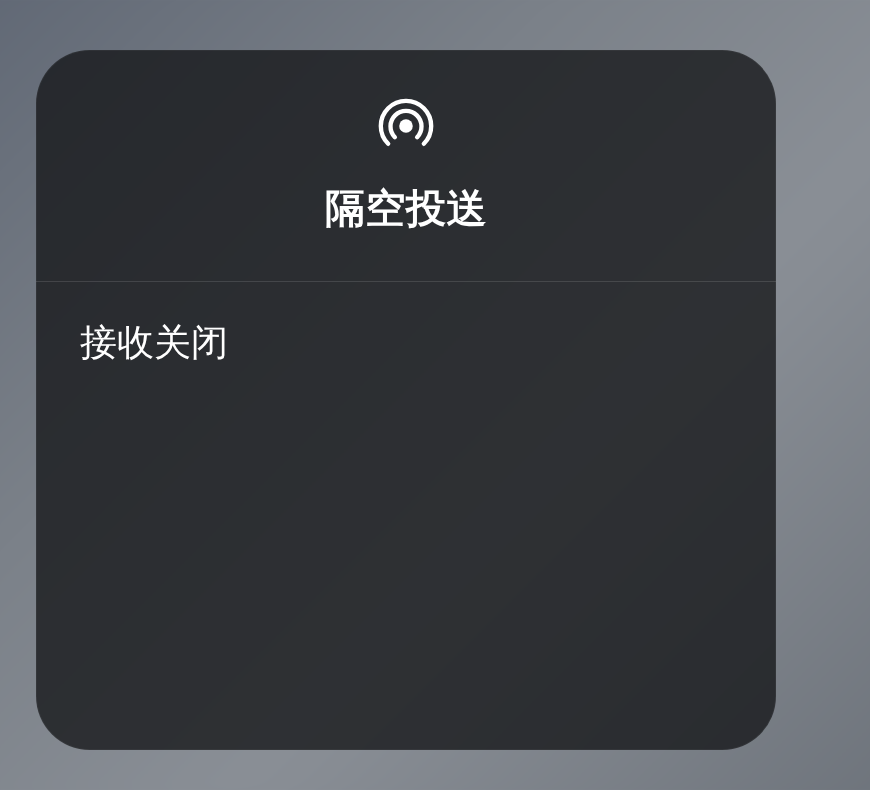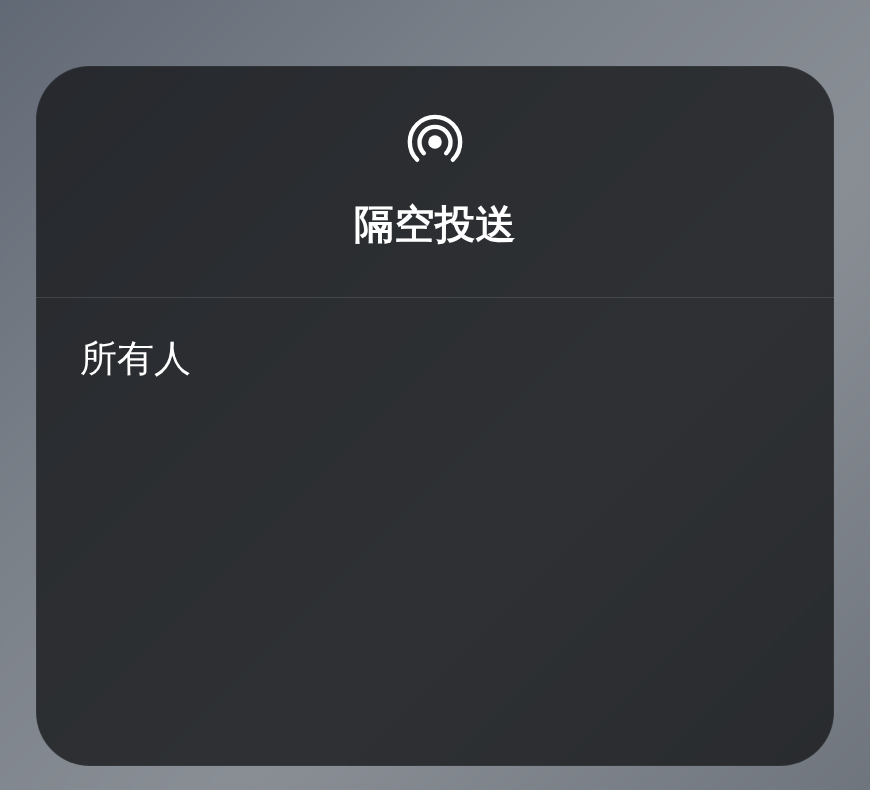--- a/index.html
+++ b/index.html
@@ -20,22 +20,22 @@
       position: absolute;
       inset: 0;
       background: linear-gradient(135deg, #5a6270 0%, #7a8088 35%, #8a8f96 60%, #686e76 100%);
       filter: blur(28px);
       transform: scale(1.2);
     }
 
     .panel {
       position: absolute;
       left: 36px;
-      top: 66px;
-      width: 798px;
+      top: 50px;
+      width: 740px;
       height: 700px;
       background: rgba(20, 22, 24, 0.78);
       border-radius: 54px;
       overflow: hidden;
       box-shadow: inset 0 0 0 1px rgba(255,255,255,0.04);
     }
 
     .header {
       height: 232px;
       display: flex;
@@ -117,22 +117,22 @@
         <circle cx="32" cy="32" r="7" fill="#ffffff" stroke="none"></circle>
         <path d="M 20.5 43.5 A 16 16 0 1 1 43.5 43.5" stroke-width="4.5" stroke-linecap="round"></path>
         <path d="M 13.6 50.4 A 26 26 0 1 1 50.4 50.4" stroke-width="4.5" stroke-linecap="round"></path>
       </svg>
     </div>
     <div class="title">隔空投送</div>
   </div>
 
   <div class="options">
 
+    <div class="option">
+      <span class="option-label">接收关闭</span>
+
+    </div>
 
 
-    <div class="option">
-      <span class="option-label">所有人</span>
-
-    </div>
 
   </div>
 
 </div>
 
 </body></html>

